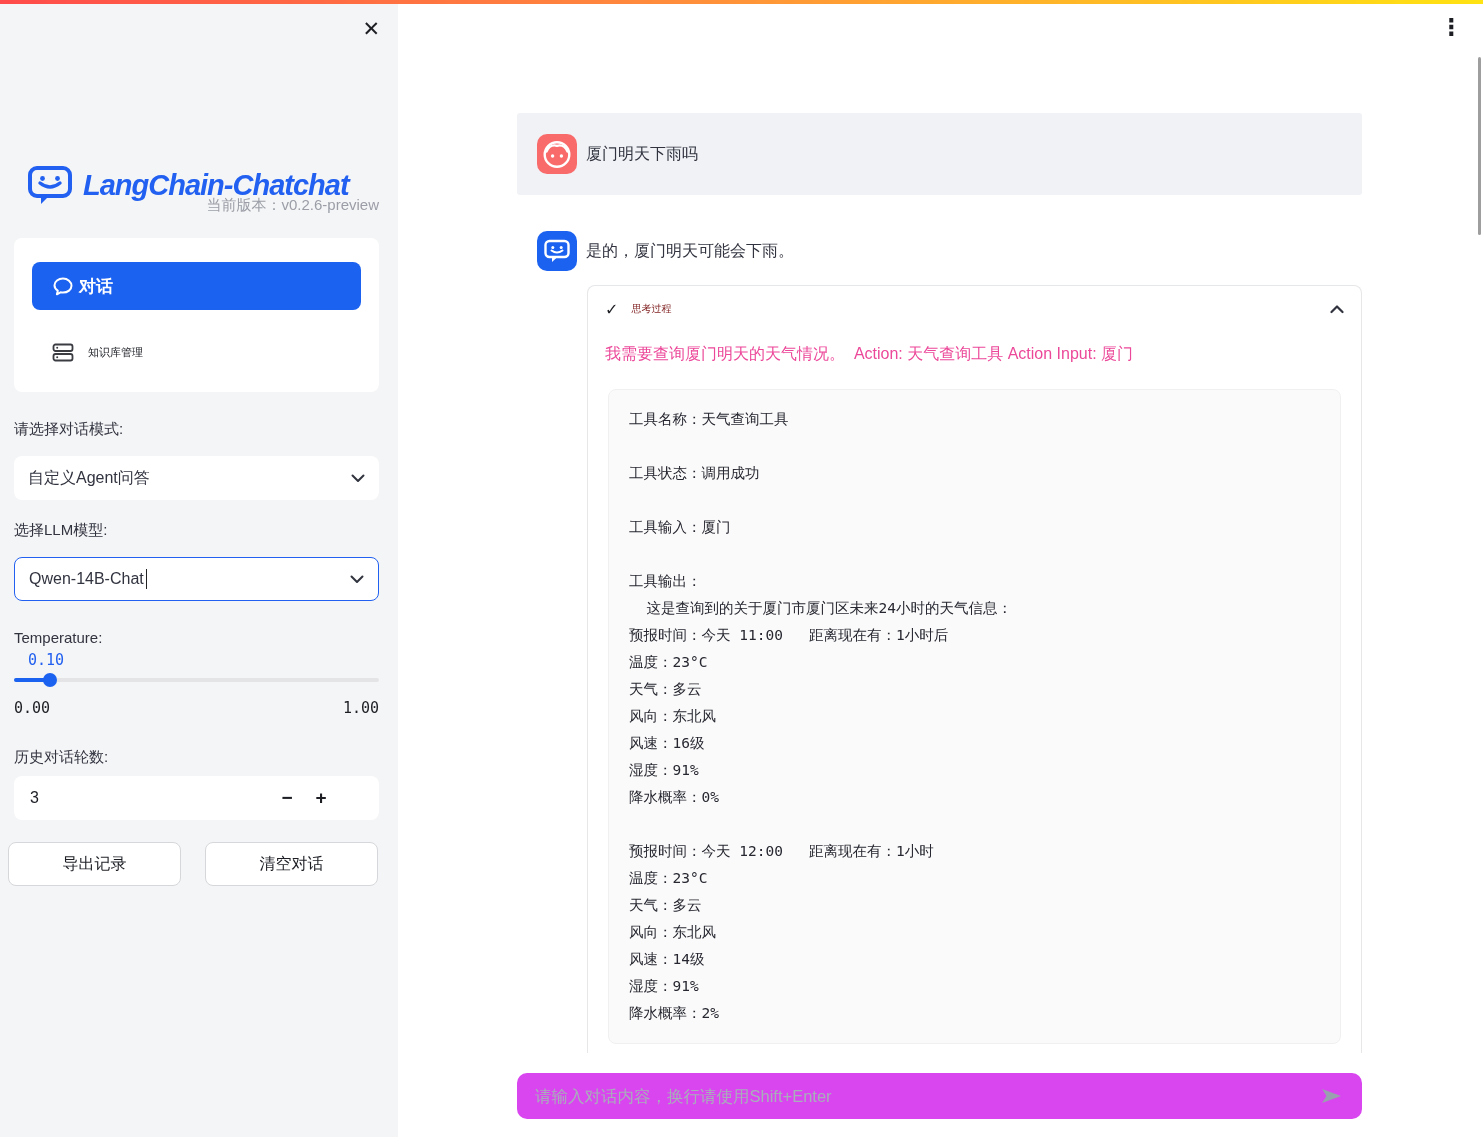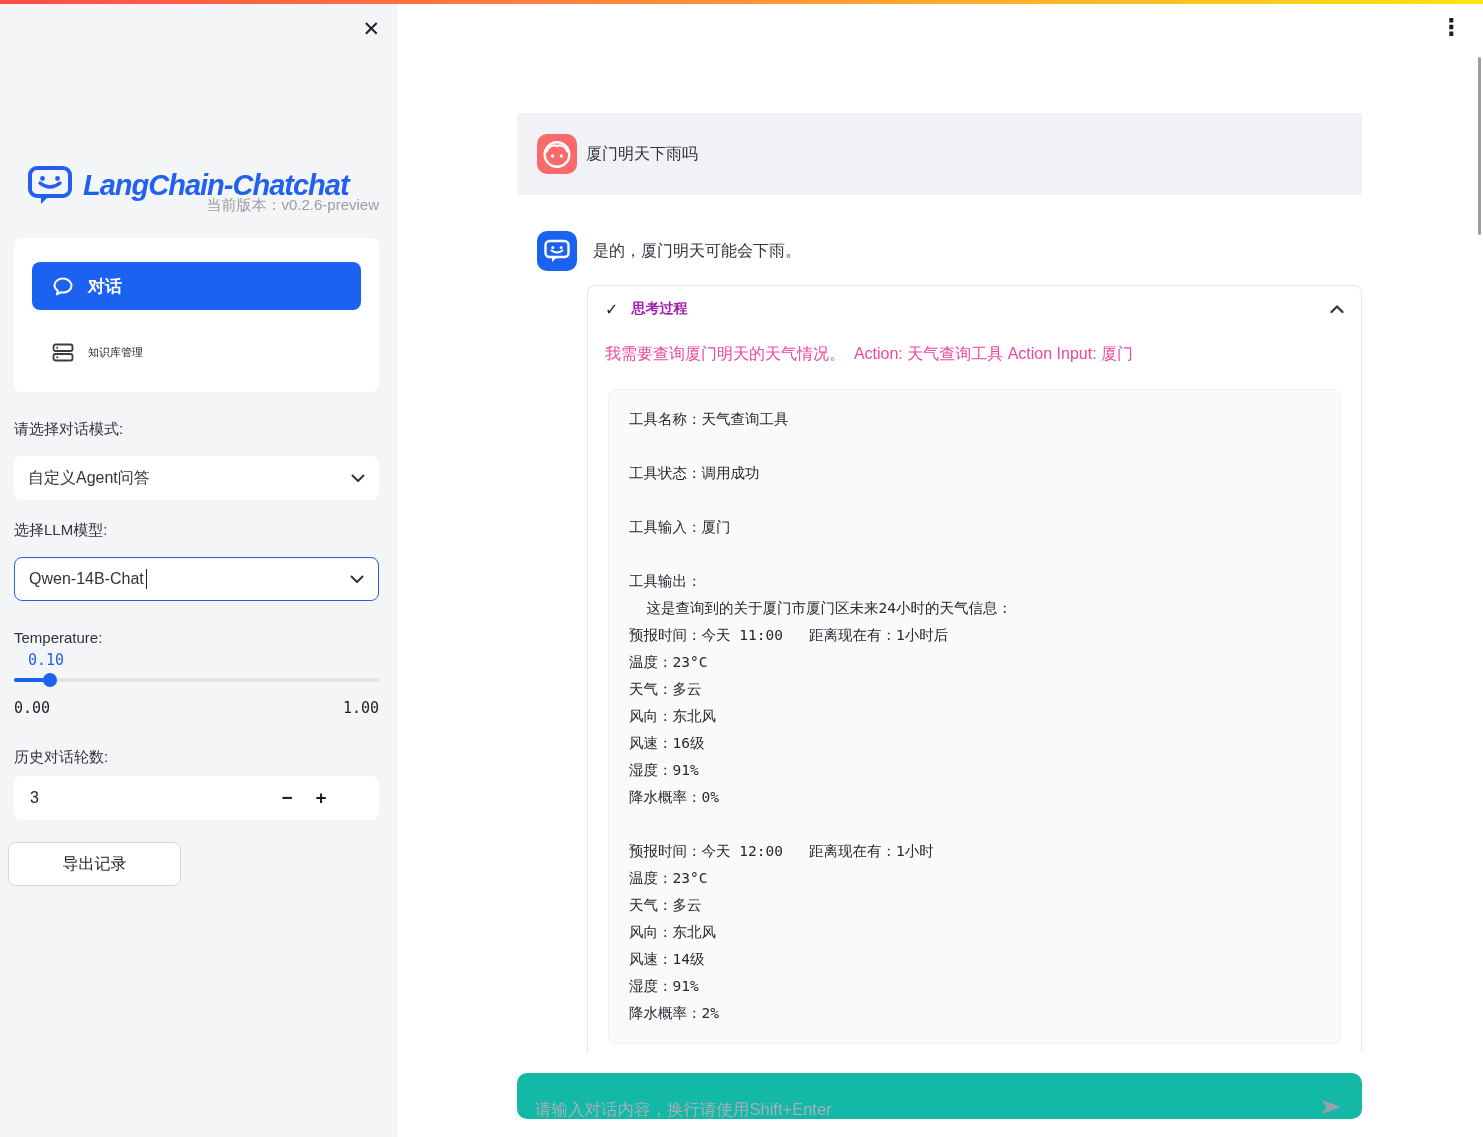--- a/index.html
+++ b/index.html
@@ -14,21 +14,21 @@
   .close-btn { position:absolute; top:18px; right:18px; font-size:21px; color:#1c1e24;
                cursor:pointer; line-height:1; }
   .logo { position:absolute; left:27px; top:126px; display:flex; align-items:center; gap:10px;margin-top:39px; }
   .logo-text { font-size:29px; font-weight:bold; font-style:italic; color:#2160f0;
                letter-spacing:-1px; white-space:nowrap; }
   .version { position:absolute; right:19px; top:196px; font-size:15px; color:#9b9ea7; }
 
   .nav-card { position:absolute; left:14px; top:238px; width:365px; height:154px;
               background:#fff; border-radius:8px; padding:24px 18px; }
   .nav-active { width:329px; height:48px; background:#1b62f0; border-radius:8px; color:#fff;
-                display:flex; align-items:center; gap:14px; padding:0 20px;
+                display:flex; align-items:center; gap:5px; padding:0 20px;
                 font-size:17px; font-weight:bold; cursor:pointer; }
   .nav-plain { display:flex; align-items:center; gap:14px; padding:0 20px; margin-top:22px;
                height:40px; font-size:11px; color:#1c1e24; cursor:pointer; }
 
   .side-label { position:absolute; left:14px; font-size:15px; color:#31333f; }
   .select-box { position:absolute; left:14px; width:365px; height:44px; background:#fff;
                 border-radius:8px; display:flex; align-items:center; padding:0 14px;
                 font-size:16px; cursor:pointer; }
   .select-box .spacer { flex:1; }
   .blue-border { border:1px solid #2160f0; }
@@ -71,38 +71,38 @@
   .user-msg { position:absolute; top:113px; left:0; width:845px; height:82px;
               background:#f0f2f6; border-radius:3px; display:flex; align-items:center;
               padding:0 20px; gap:9px; }
   .avatar { width:40px; height:40px; border-radius:10px; flex:0 0 auto;
             display:flex; align-items:center; justify-content:center; }
   .avatar.red { background:#f96b6b; }
   .avatar.blue { background:#1b62f0; }
   .msg-text { font-size:16px; color:#31333f; }
 
   .bot-row { position:absolute; top:231px; left:0; width:845px; display:flex;
-             align-items:center; padding:0 20px; gap:16px; }
+             align-items:center; padding:0 20px; gap:9px; }
 
   .expander { position:absolute; left:70px; top:285px; width:775px; height:768px;
               border:1px solid #e6e7e9; border-bottom:none; border-radius:8px 8px 0 0;
               overflow:hidden; background:#fff; }
   .exp-head { height:46px; display:flex; align-items:center; padding:0 17px; gap:13px;
               cursor:pointer; }
   .exp-check { font-size:16px; font-weight:bold; color:#1c1e24; }
-  .exp-title { font-size:14px; color:#a21caf; flex:1;font-weight:bold; }
+  .exp-title { font-size:10px; color:#7f1d1d; flex:1; }
   .thought { margin:10px 17px 0; font-size:16px; line-height:24px; color:#ec4899;
              white-space:pre-wrap; }
   .code-block { margin:23px 20px 0; background:#fafafa; border:1px solid #f0f0f1;
                 border-radius:8px; padding:16px 20px;
                 font-family:"DejaVu Sans Mono","Liberation Mono",monospace;
                 font-size:14.5px; line-height:27px; color:#262730; white-space:pre; }
 
   .chat-input { position:absolute; top:1073px; left:0; width:845px; height:46px;
-                background:#14b8a6; border-radius:10px; display:flex; align-items:flex-end;
+                background:#d946ef; border-radius:10px; display:flex; align-items:center;
                 padding:0 18px; gap:10px; }
   .chat-input input { flex:1; border:none; outline:none; background:transparent;
                       font-size:16.5px; color:#31333f; font-family:inherit; }
   .chat-input input::placeholder { color:#a8aeba; }
   .send-btn { flex:0 0 auto; cursor:pointer; display:flex; align-items:center; }
 </style>
 </head>
 <body>
 
 <div class="decoration"></div>
@@ -175,20 +175,21 @@
   </div>
 
   <div class="side-label" style="top:748px">历史对话轮数:</div>
   <div class="num-input">
     <input type="text" value="3" style="">
     <div class="step">−</div>
     <div class="step">+</div>
   </div>
 
   <div class="side-btn" style="left:8px">导出记录</div>
+  <div class="side-btn" style="left:205px">清空对话</div>
 </div>
 
 <div class="main">
   <div class="menu-dots">⋮</div>
   <div class="scroll-thumb"></div>
 
   <div class="chat-col">
 
     <div class="user-msg">
       <div class="avatar red">

